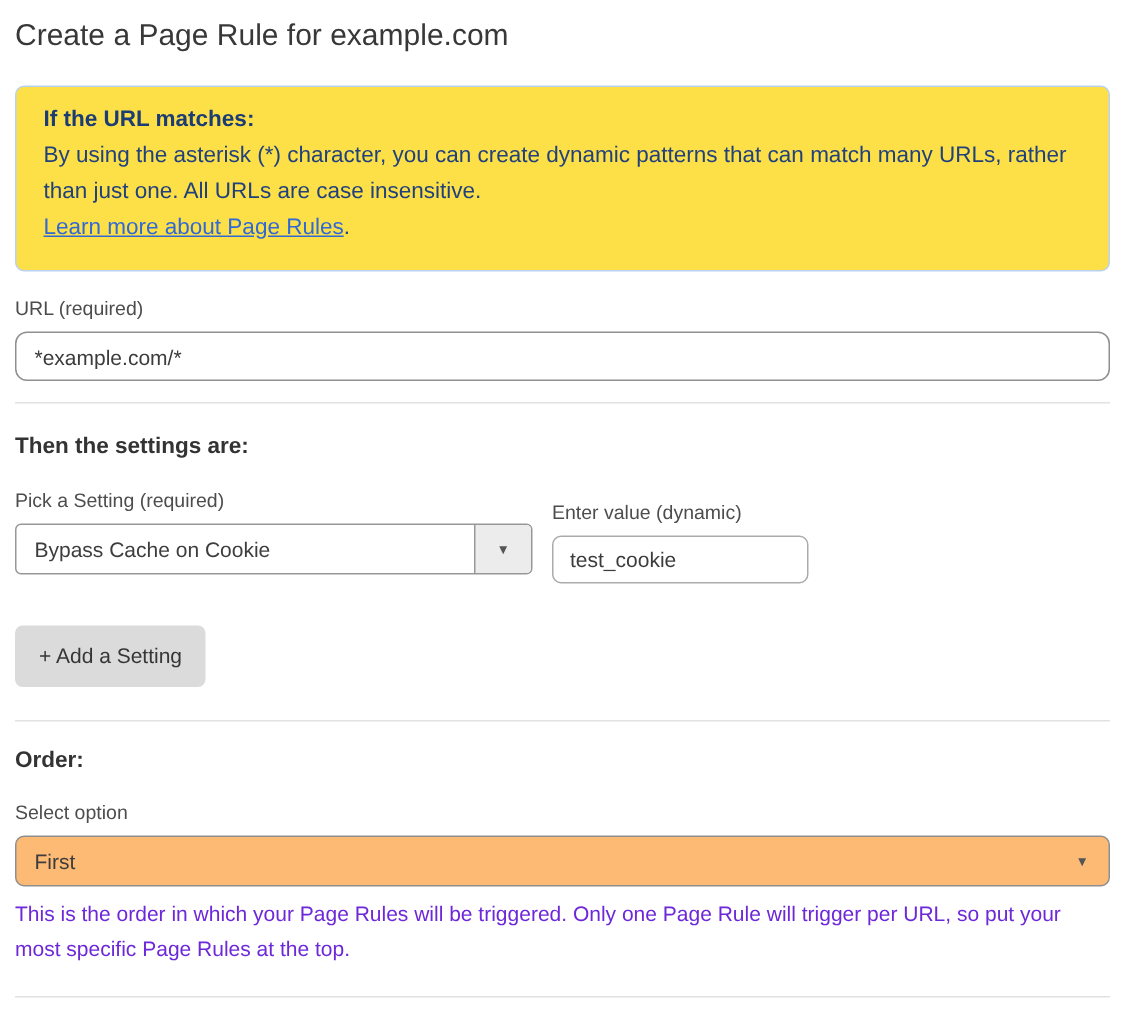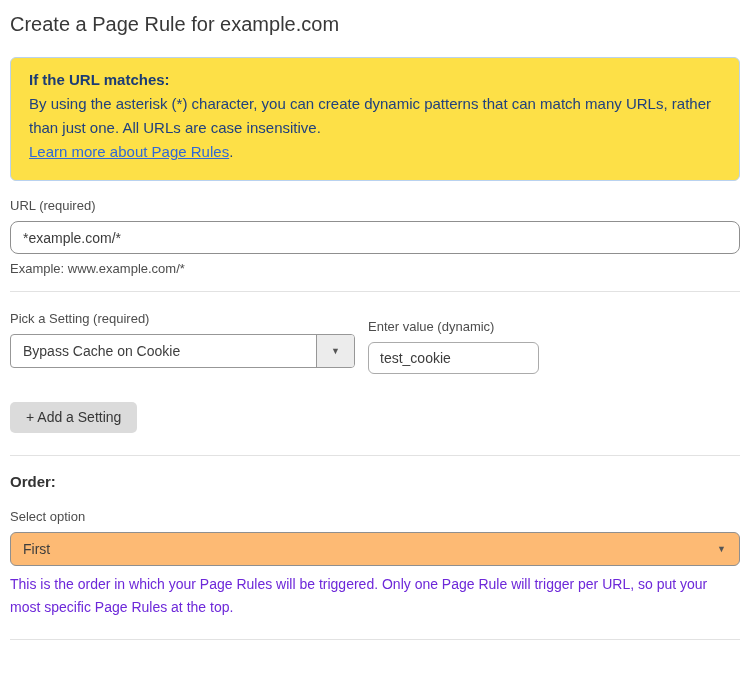--- a/index.html
+++ b/index.html
@@ -125,21 +125,21 @@
     border-radius: 6px;
     padding: 0 11px;
     font-size: 14px;
     color: #3c3c3c;
     font-family: "Liberation Sans", sans-serif;
     outline: none;
   }
 
   .btn {
     display: inline-block;
-    height: 31px;
+    height: 41px;
     border: none;
     border-radius: 5px;
     font-size: 14px;
     font-family: "Liberation Sans", sans-serif;
     padding: 0 16px;
     cursor: pointer;
     line-height: 31px;
   }
   .btn-gray {
     background: #dbdbdb;
@@ -189,24 +189,24 @@
   <h1 class="page-title">Create a Page Rule for example.com</h1>
 
   <div class="info-box">
     <div class="info-heading">If the URL matches:</div>
     <div class="info-body">By using the asterisk (*) character, you can create dynamic patterns that can match many URLs, rather than just one. All URLs are case insensitive.</div>
     <div><a>Learn more about Page Rules</a><span>.</span></div>
   </div>
 
   <div class="field-label mt-url">URL (required)</div>
   <input type="text" class="text-input" value="*example.com/*" style="">
-  <div class="helper-text">Example: www.example.com/*</div>
 
   <hr class="divider">
 
+  <div class="section-heading">Then the settings are:</div>
 
   <div class="settings-row">
     <div class="settings-col-left">
       <div class="field-label">Pick a Setting (required)</div>
       <div class="dropdown">
         <div class="dropdown-text">Bypass Cache on Cookie</div>
         <div class="dropdown-btn">
             <span>▼</span>
           </div>
       </div>

